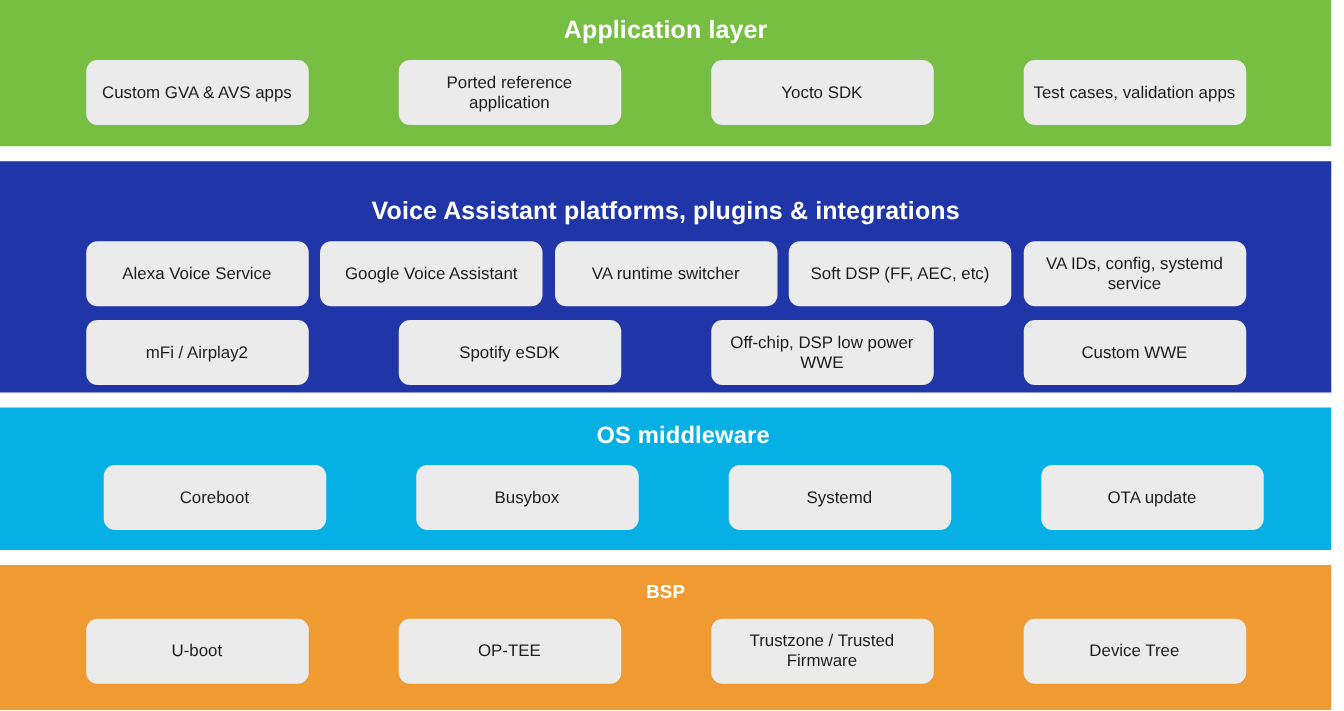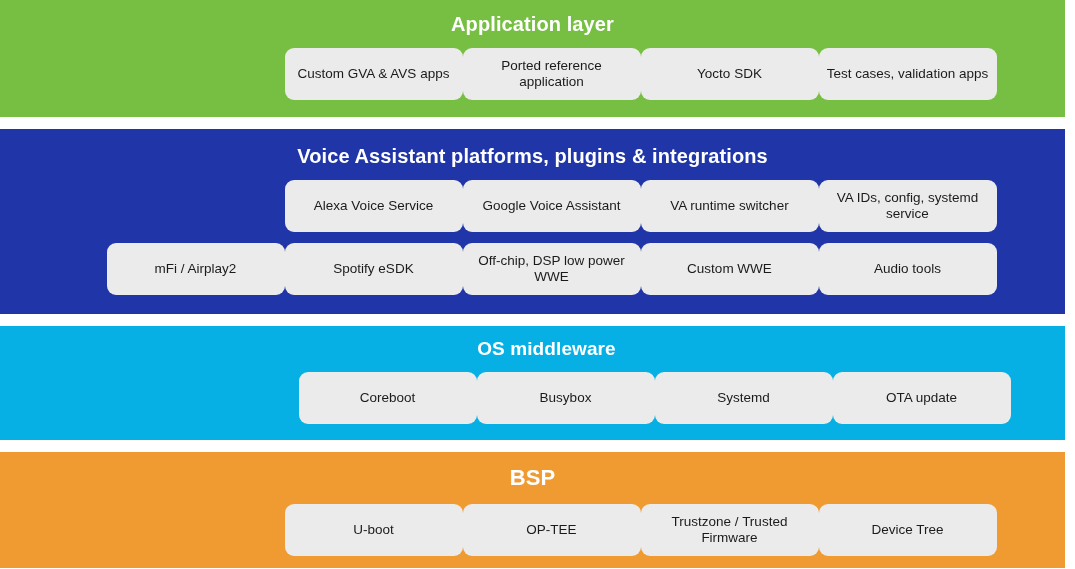--- a/index.html
+++ b/index.html
@@ -32,21 +32,21 @@
   .layer-title {
     color: #ffffff;
     font-weight: bold;
     letter-spacing: 0.1px;
     text-align: center;
     white-space: nowrap;
   }
   .row {
     display: flex;
     width: 928px;
-    justify-content: flex-end;
+    justify-content: space-between;
   }
   .cell {
     background: #ebebeb;
     border-radius: 9px;
     height: 52px;
     width: 178px;
     box-sizing: border-box;
     display: flex;
     align-items: center;
     justify-content: center;
@@ -63,21 +63,21 @@
     background: #77bf43;
     height: 117px;
     padding-top: 13px;
   }
   #layer-application .layer-title { font-size: 20px; margin-bottom: 12px; }
 
   
   #layer-voice {
     background: #1f35a8;
     height: 185px;
-    padding-top: 16px;
+    padding-top: 29px;
     margin-top: 12px;
   }
   #layer-voice .layer-title { font-size: 20px; margin-bottom: 12px; }
   #layer-voice .row + .row { margin-top: 11px; }
 
   
   #layer-middleware {
     background: #06b0e5;
     height: 114px;
     padding-top: 12px;
@@ -86,21 +86,21 @@
   }
   #layer-middleware .layer-title { font-size: 19px; margin-bottom: 12px; }
 
   
   #layer-bsp {
     background: #f09b32;
     height: 116px;
     padding-top: 13px;
     margin-top: 12px;
   }
-  #layer-bsp .layer-title { font-size: 22px; margin-bottom: 13px; }
+  #layer-bsp .layer-title { font-size: 15px; margin-bottom: 13px; }
 </style>
 </head>
 <body>
 
 <div id="stack">
 
   <section class="layer" id="layer-application">
     <div class="layer-title">Application layer</div>
     <div class="row">
       <div class="cell">Custom GVA &amp; AVS apps</div>
@@ -109,28 +109,28 @@
       <div class="cell">Test cases, validation apps</div>
     </div>
   </section>
 
   <section class="layer" id="layer-voice">
     <div class="layer-title">Voice Assistant platforms, plugins &amp; integrations</div>
     <div class="row">
       <div class="cell">Alexa Voice Service</div>
       <div class="cell">Google Voice Assistant</div>
       <div class="cell">VA runtime switcher</div>
+      <div class="cell">Soft DSP (FF, AEC, etc)</div>
       <div class="cell">VA IDs, config, systemd service</div>
     </div>
     <div class="row">
       <div class="cell">mFi / Airplay2</div>
       <div class="cell">Spotify eSDK</div>
       <div class="cell">Off-chip, DSP low power WWE</div>
       <div class="cell">Custom WWE</div>
-      <div class="cell">Audio tools</div>
     </div>
   </section>
 
   <section class="layer" id="layer-middleware">
     <div class="layer-title">OS middleware</div>
     <div class="row">
       <div class="cell">Coreboot</div>
       <div class="cell">Busybox</div>
       <div class="cell">Systemd</div>
       <div class="cell">OTA update</div>

